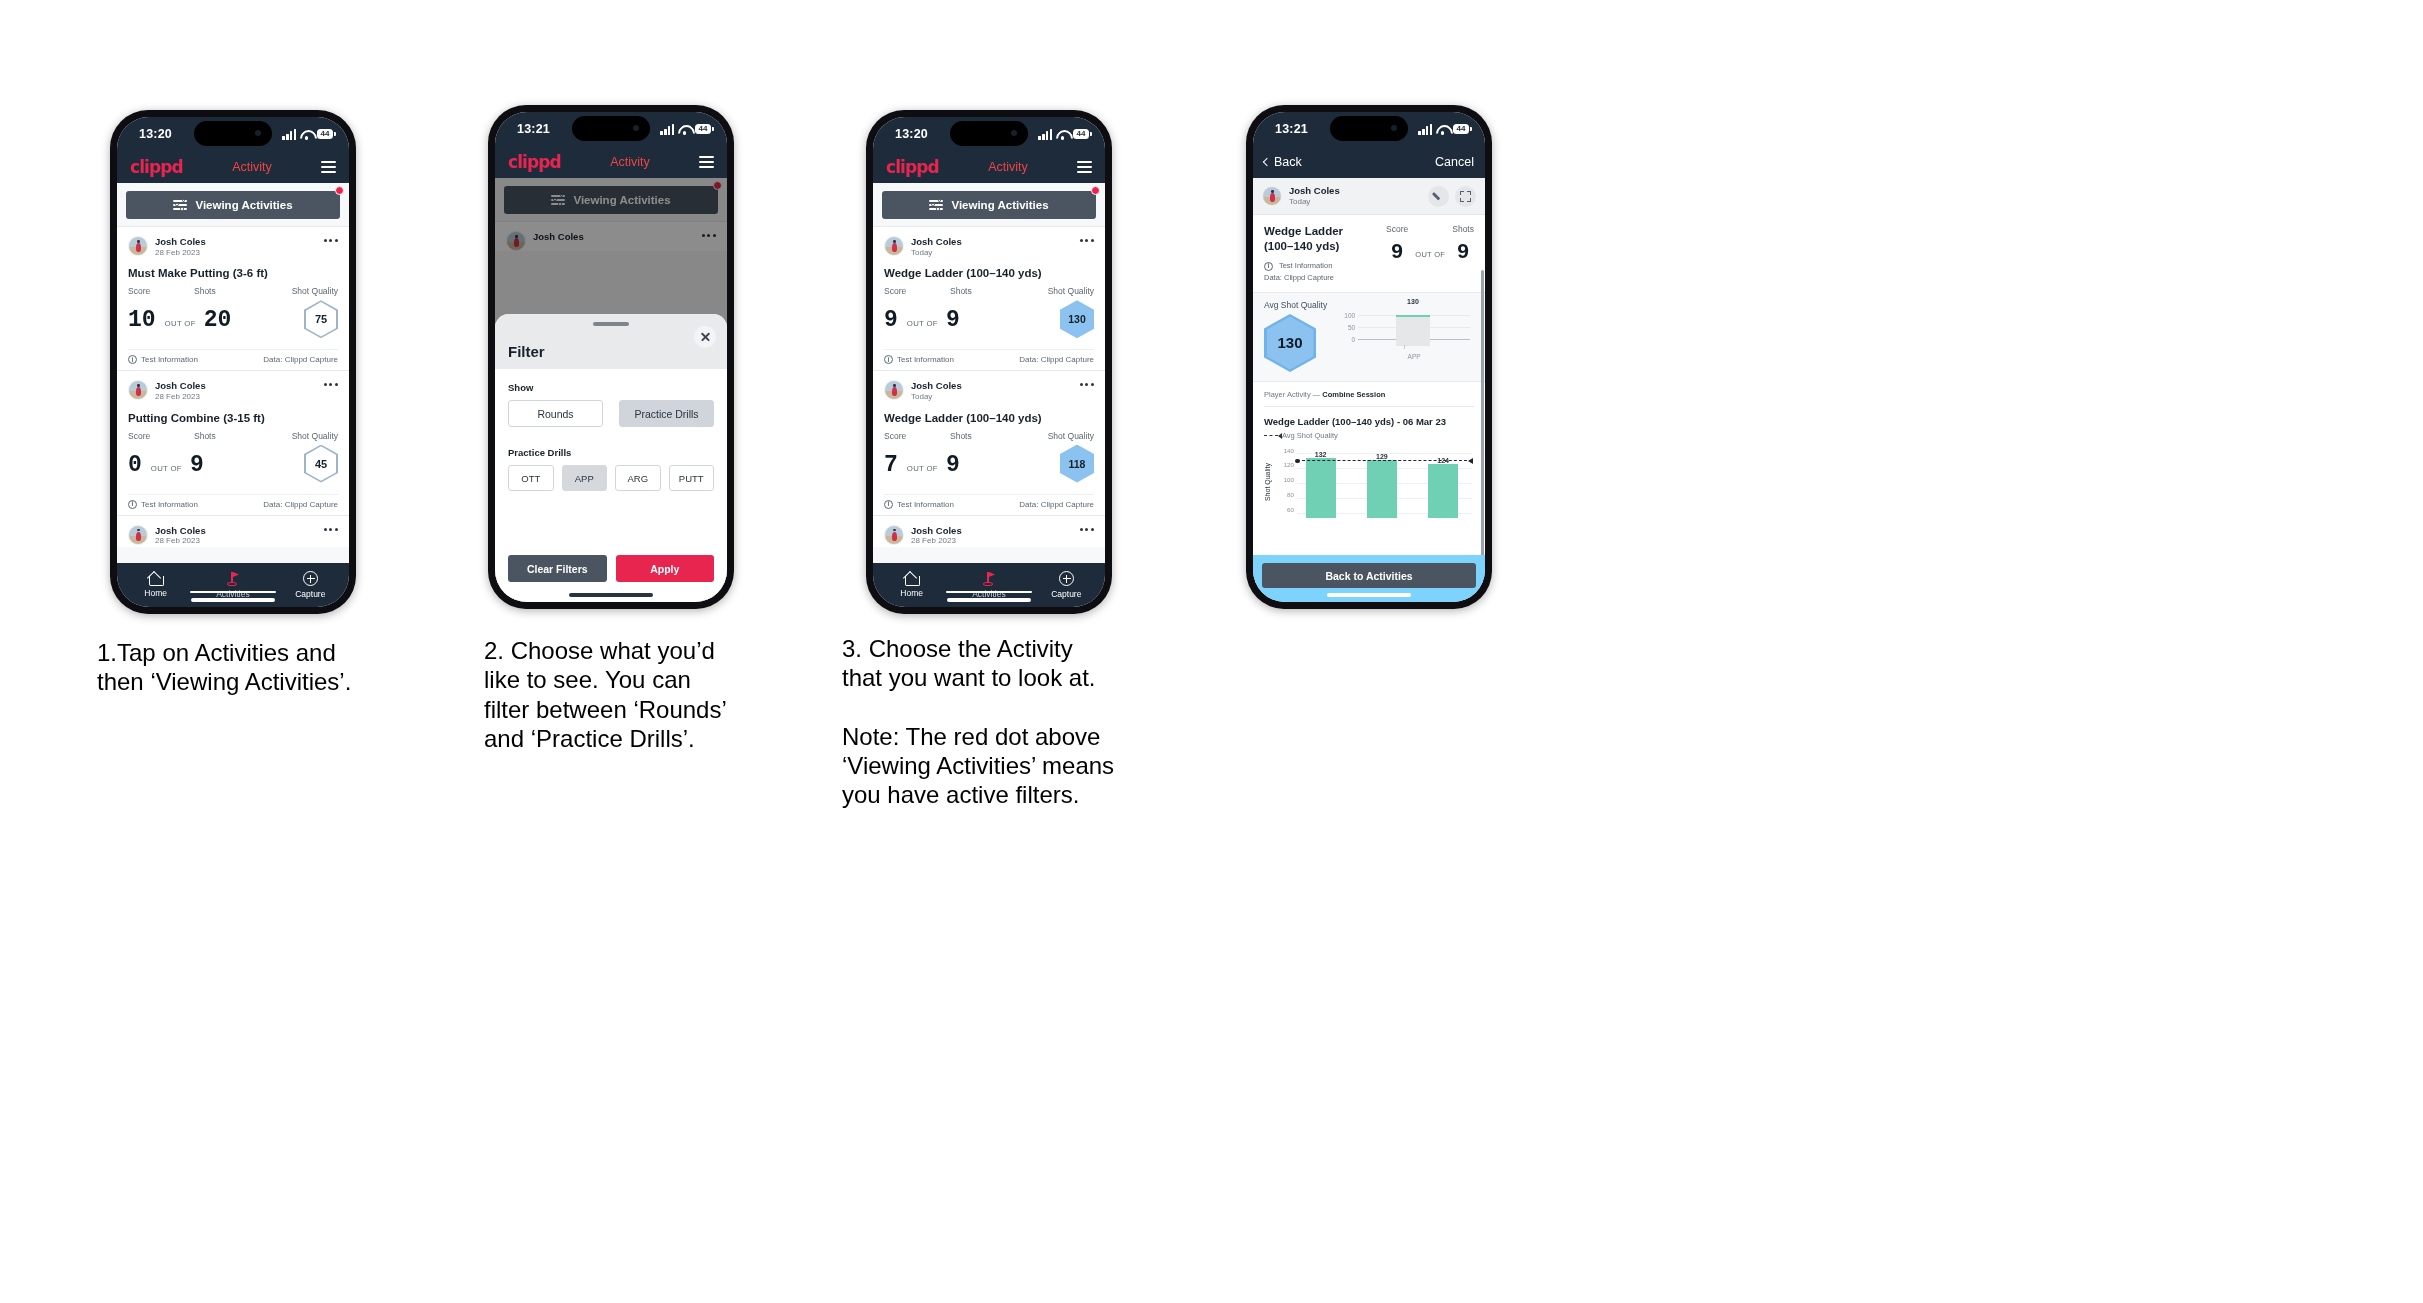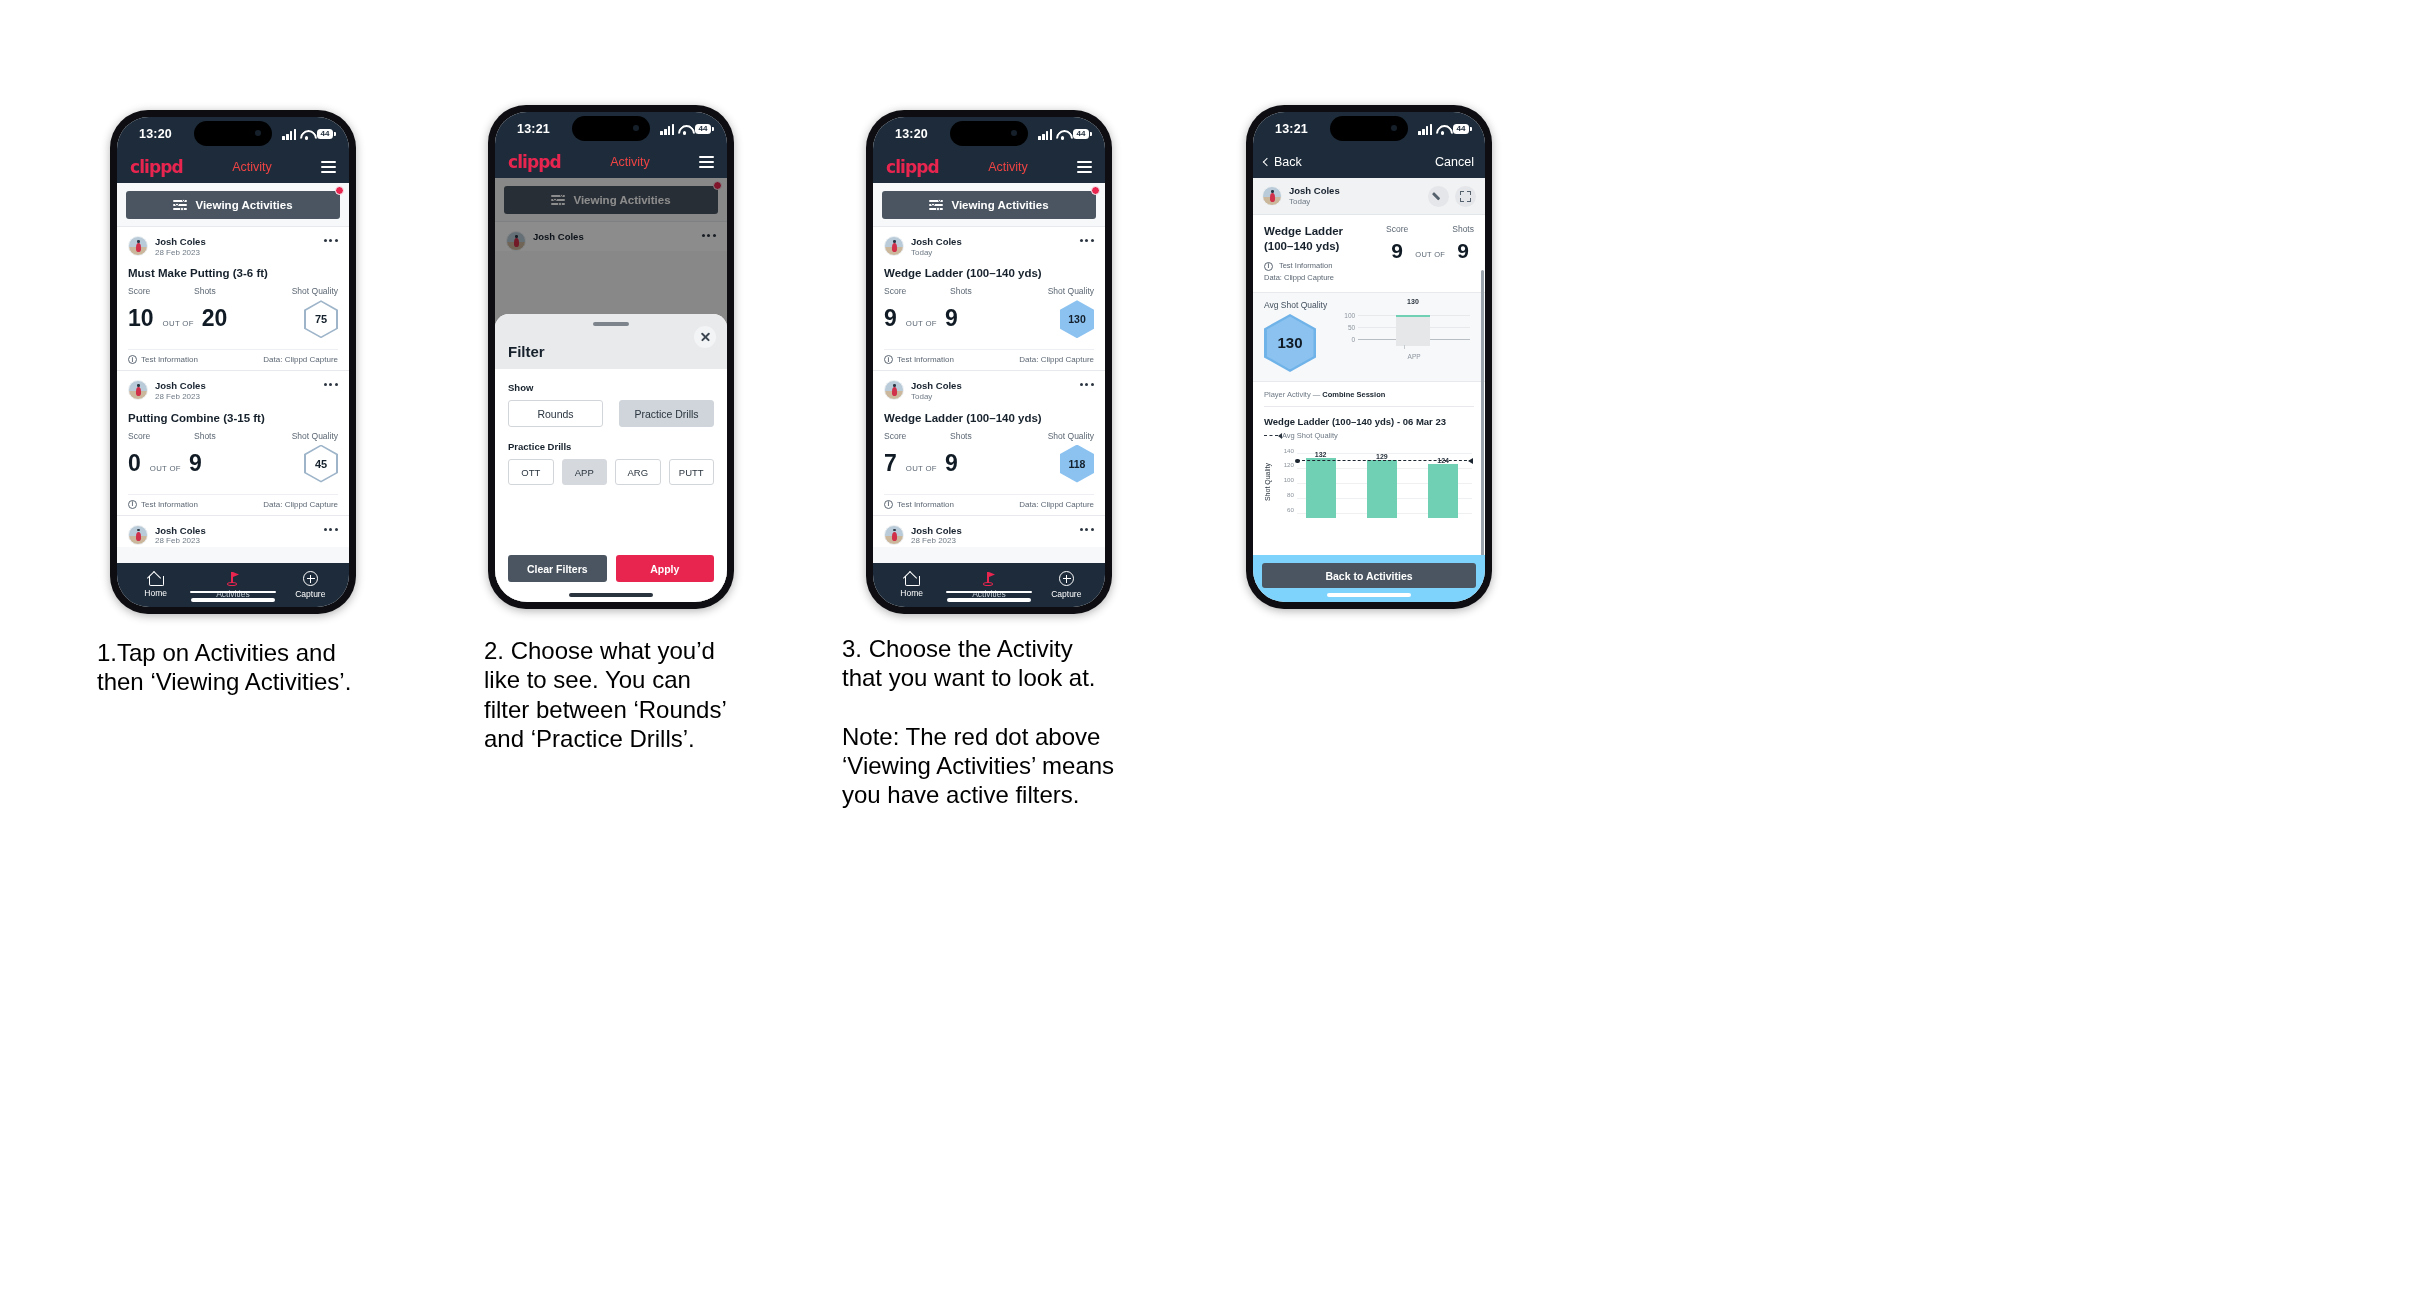--- a/index.html
+++ b/index.html
@@ -161,21 +161,21 @@
     margin:9px 0 0;
   }
 
   .stats { display:flex; align-items:flex-end; margin-top:7px; position:relative; min-height:52px; }
   .stat-lbls { display:flex; width:100%; position:absolute; top:0; left:0; }
   .lbl { font-size:8.5px; color:#5c6773; }
   .lbl.score { width:66px; }
   .lbl.shots { flex:1; }
   .lbl.sq { margin-left:auto; }
   .vals { display:flex; align-items:baseline; padding-top:17px; width:100%; }
-  .bignum { font-size:23px; font-weight:bold; color:#101b25; line-height:1; }
+  .bignum { font-size:23px; font-weight:bold; color:#101b25; line-height:1;font-family:Liberation Mono, monospace; }
   .outof { font-size:7.8px; color:#5c6773; margin:0 8px 0 9px; letter-spacing:.3px; }
   .hexwrap { margin-left:auto; position:relative; top:-3px; }
   .hexouter{
     position:relative; width:34px;height:38px;
     clip-path: polygon(50% 0%, 100% 25%, 100% 75%, 50% 100%, 0% 75%, 0% 25%);
     background:#9db4c9;
     display:flex;align-items:center;justify-content:center;
   }
   .hexinner{
     width:30.5px;height:34.5px;
@@ -268,21 +268,21 @@
   .closebtn{
     position:absolute;right:11px;top:12px;width:22px;height:22px;border-radius:50%;
     background:#f3f4f5;display:flex;align-items:center;justify-content:center;
   }
   .closebtn::before,.closebtn::after{
     content:"";position:absolute;width:11px;height:1.7px;background:#3c4752;border-radius:1px;
   }
   .closebtn::before{transform:rotate(45deg)} .closebtn::after{transform:rotate(-45deg)}
   .sheet-body{ flex:1 1 auto; padding:13px 13px 0; }
   .sect-label{ font-size:9.5px;font-weight:bold;color:#16212c;margin-bottom:7px; }
-  .seg-row{ display:flex; gap:16px; margin-bottom:14px; }
+  .seg-row{ display:flex; gap:16px; margin-bottom:20px; }
   .seg {
     flex:1; height:27px; border:1px solid #d2d6da; border-radius:3px;
     display:flex;align-items:center;justify-content:center;
     font-size:10.5px;color:#2a3views; color:#2a343e; background:#fff;
   }
   .seg.on { background:#cfd5da; border-color:#cfd5da; }
   .chip-row{ display:flex; gap:8px; }
   .chip{
     flex:1; height:26px; border:1px solid #d2d6da; border-radius:3px;
     display:flex;align-items:center;justify-content:center;

